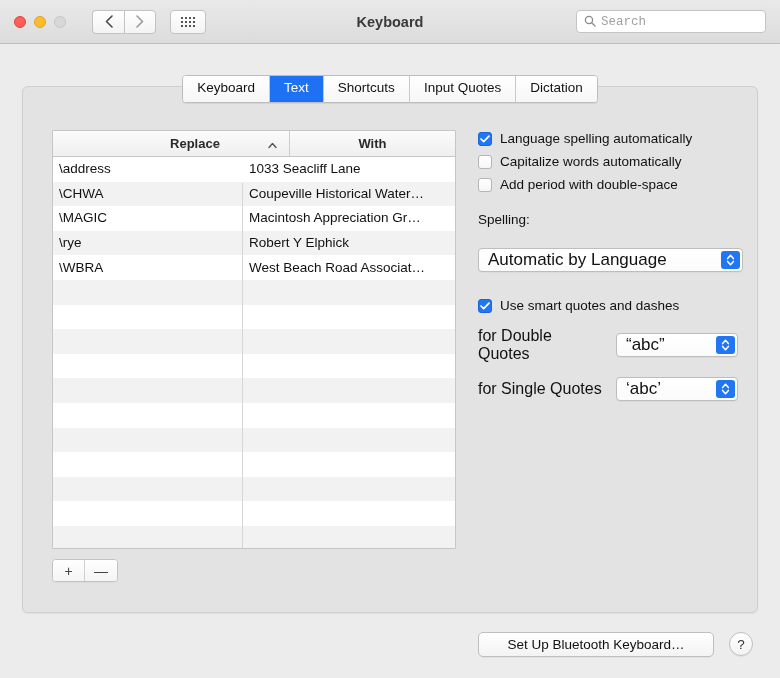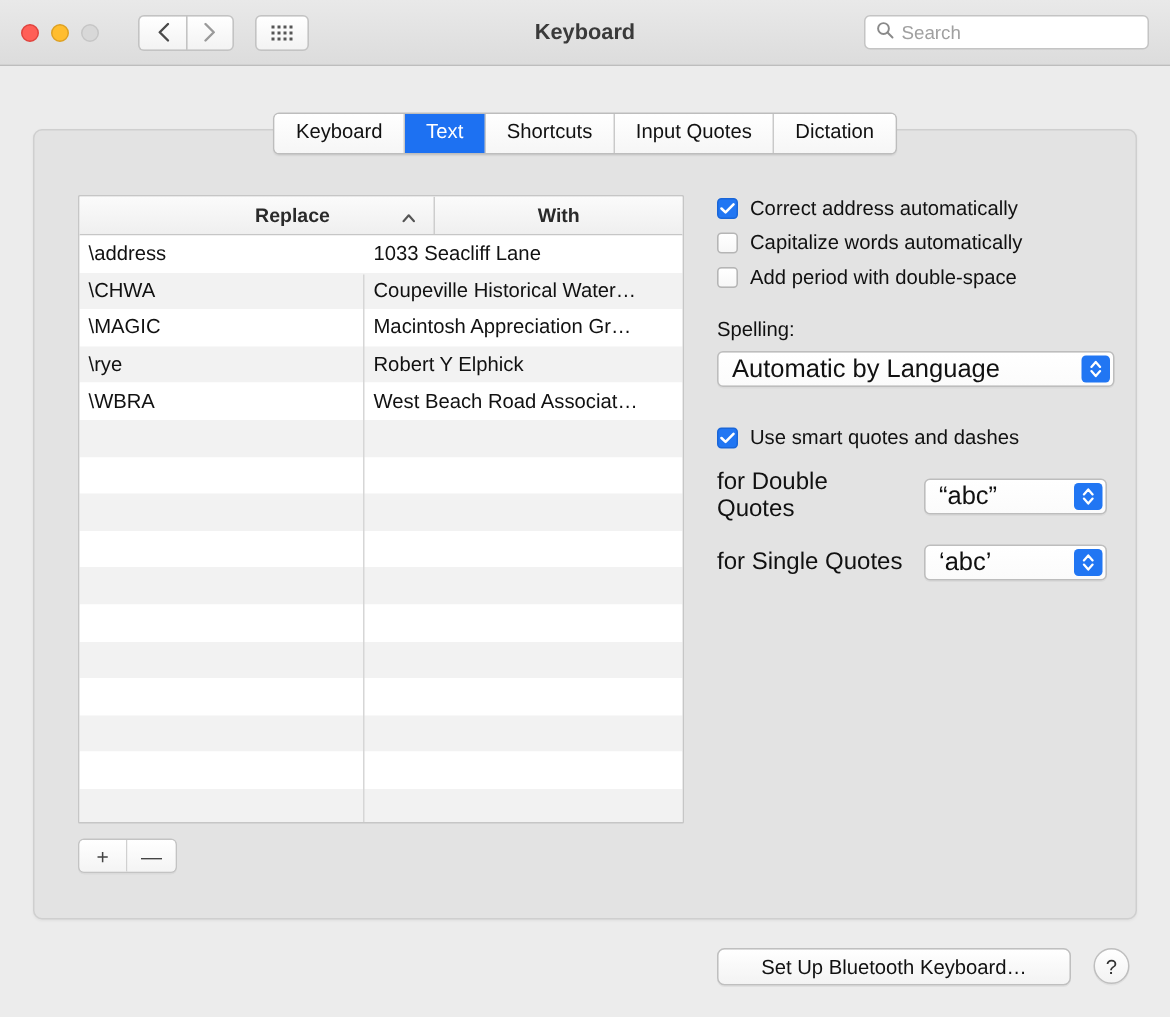--- a/index.html
+++ b/index.html
@@ -92,21 +92,21 @@
     border: 1px solid #c4c4c4;
     border-radius: 4px;
     display: flex;
     align-items: center;
     padding-left: 7px;
     gap: 5px;
   }
   .search-field input {
     border: none;
     outline: none;
-    font-family: Liberation Sans, sans-serif;
+    font-family: Liberation Mono, monospace;
     font-size: 12.5px;
     background: transparent;
     color: #333;
     width: 150px;
   }
   .search-field input::placeholder { color: #a0a0a0; }
 
   
   .tabbar {
     position: absolute;
@@ -275,21 +275,21 @@
     border-color: #1a66d8;
   }
   .cb.on svg { display: block; }
   .cb svg { display: none; }
   .cblabel { font-size: 13.5px; color: #111; }
 
   .section-label {
     font-size: 13.5px;
     color: #111;
     margin-top: 20px;
-    margin-bottom: 7px;
+    margin-bottom: 21px;
   }
 
   .popup {
     position: relative;
     height: 24px;
     background: linear-gradient(to bottom, #ffffff, #fbfbfb);
     border: 1px solid #bdbdbd;
     border-radius: 4px;
     display: flex;
     align-items: center;
@@ -480,21 +480,21 @@
   </div>
 
   <div class="right-col">
 
     <div class="cbrow">
       <span class="cb on">
         <svg width="10" height="8" viewBox="0 0 10 8">
             <path d="M1 4 L3.7 6.6 L9 1.2" stroke="#fff" stroke-width="1.7" fill="none" stroke-linecap="round" stroke-linejoin="round"></path>
           </svg>
       </span>
-      <span class="cblabel">Correct address automatically</span>
+      <span class="cblabel">Language spelling automatically</span>
     </div>
 
     <div class="cbrow">
       <span class="cb">
         
       </span>
       <span class="cblabel">Capitalize words automatically</span>
     </div>
 
     <div class="cbrow">

